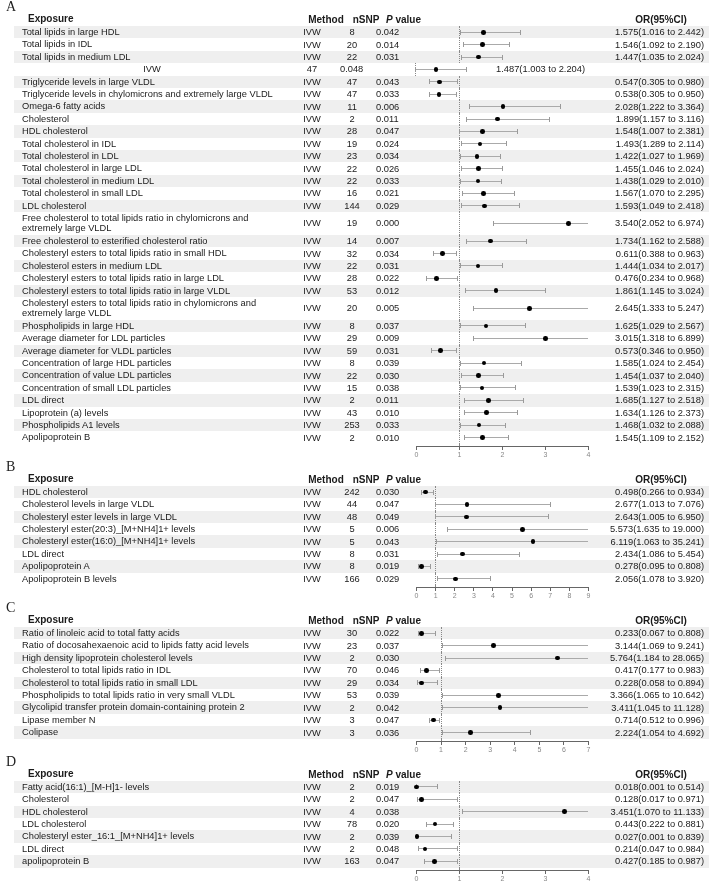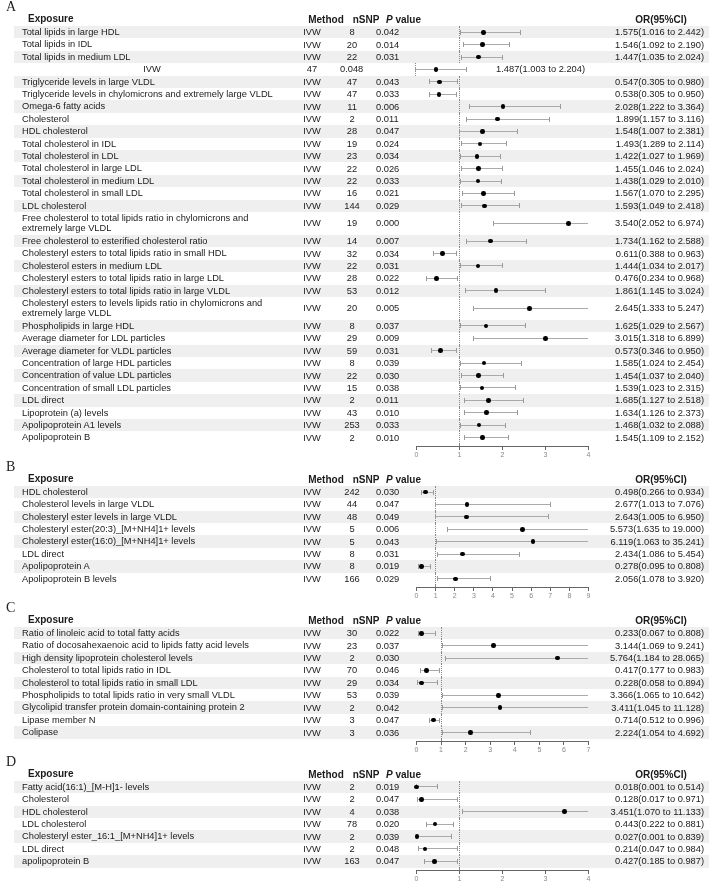--- a/index.html
+++ b/index.html
@@ -344,21 +344,21 @@
           <div class="c-plot">
             <div class="refline" style="left: 45px;"></div>
             <div class="ci-line" style="left: 51.235px; width: 80.797px;"></div>
             <div class="ci-cap" style="left: 51.235px;"></div>
             <div class="ci-cap" style="left: 131.032px;"></div>
             <div class="pt" style="left: 79.723px;"></div>
           </div>
           <div class="c-or">1.861(1.145 to 3.024)</div>
         </div>
         <div class="grid-row row">
-          <div class="c-exposure">Cholesteryl esters to levels lipids ratio in chylomicrons and extremely large VLDL</div>
+          <div class="c-exposure">Cholesteryl esters to total lipids ratio in chylomicrons and extremely large VLDL</div>
           <div class="c-method">IVW</div>
           <div class="c-nsnp">20</div>
           <div class="c-p">0.005</div>
           <div class="c-plot">
             <div class="refline" style="left: 45px;"></div>
             <div class="ci-line" style="left: 59.319px; width: 114.681px;"></div>
             <div class="ci-cap" style="left: 59.319px;"></div>
             <div class="pt" style="left: 113.435px;"></div>
           </div>
           <div class="c-or">2.645(1.333 to 5.247)</div>
@@ -468,21 +468,21 @@
           <div class="c-plot">
             <div class="refline" style="left: 45px;"></div>
             <div class="ci-line" style="left: 50.418px; width: 53.621px;"></div>
             <div class="ci-cap" style="left: 50.418px;"></div>
             <div class="ci-cap" style="left: 103.039px;"></div>
             <div class="pt" style="left: 69.962px;"></div>
           </div>
           <div class="c-or">1.634(1.126 to 2.373)</div>
         </div>
         <div class="grid-row row">
-          <div class="c-exposure">Apolipoprotein A1 levels</div>
+          <div class="c-exposure">Phospholipids A1 levels</div>
           <div class="c-method">IVW</div>
           <div class="c-nsnp">253</div>
           <div class="c-p">0.033</div>
           <div class="c-plot">
             <div class="refline" style="left: 45px;"></div>
             <div class="ci-line" style="left: 46.376px; width: 45.408px;"></div>
             <div class="ci-cap" style="left: 46.376px;"></div>
             <div class="ci-cap" style="left: 90.784px;"></div>
             <div class="pt" style="left: 62.824px;"></div>
           </div>

